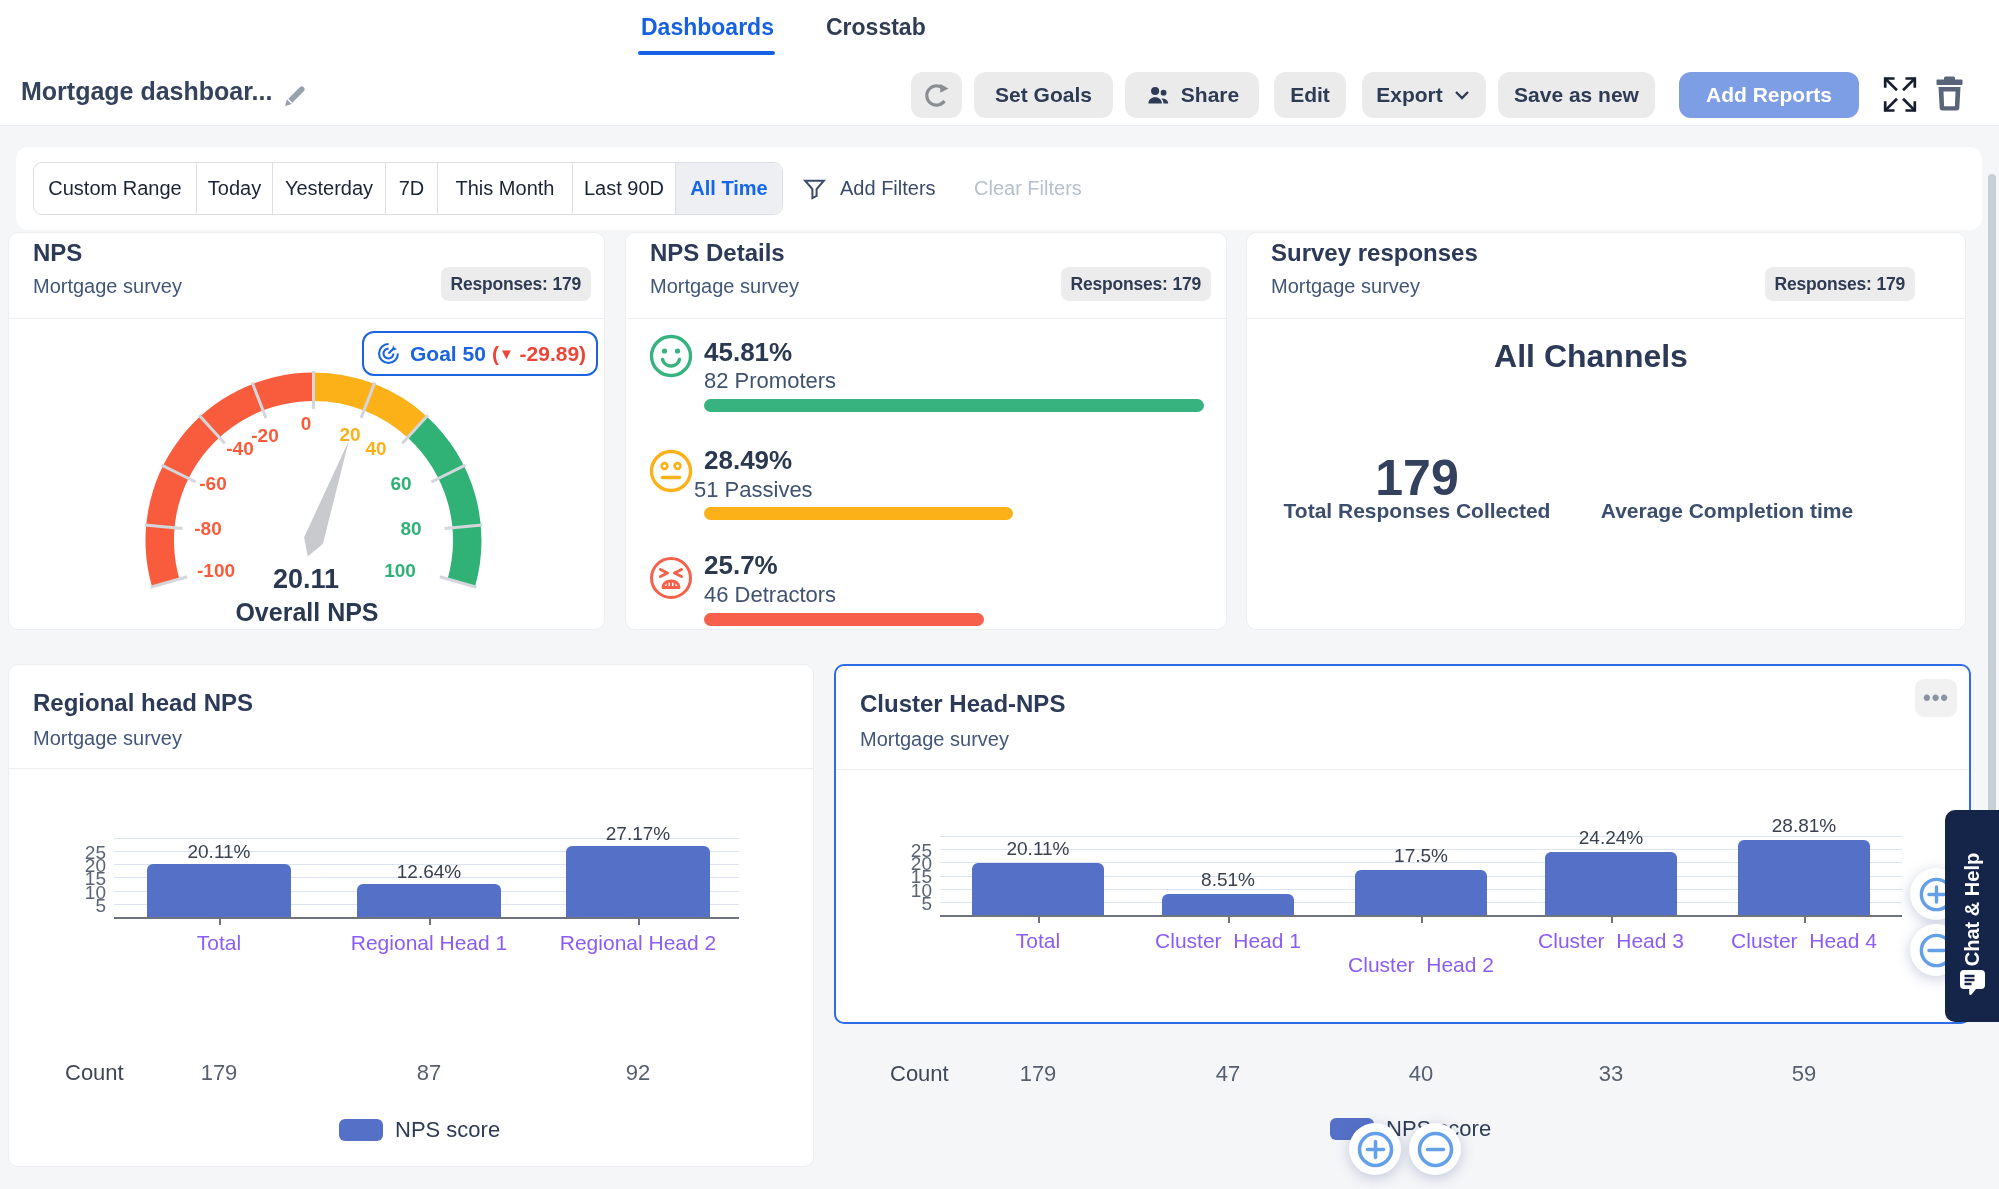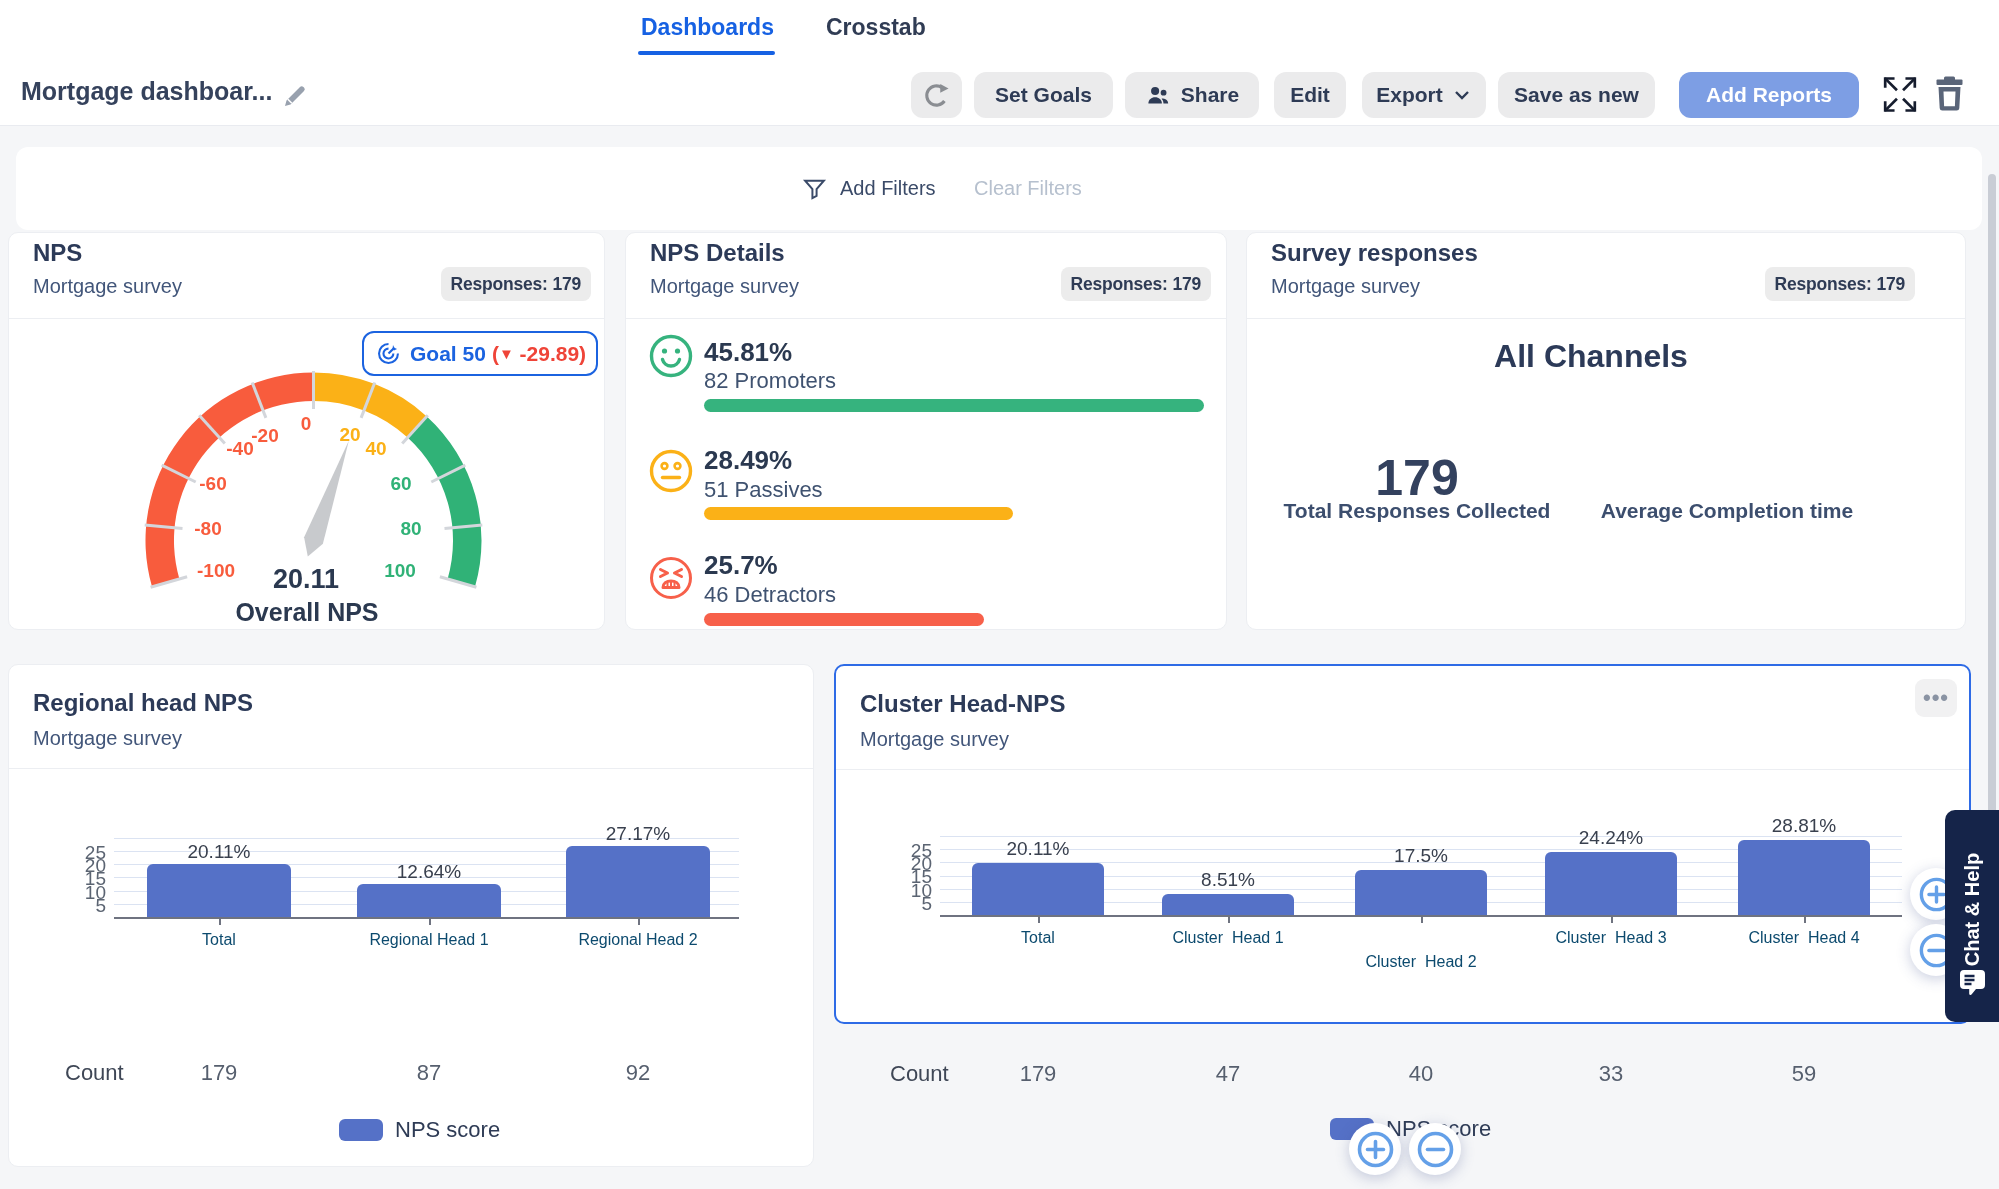--- a/index.html
+++ b/index.html
@@ -32,21 +32,21 @@
 #card1 { left:8px;   top:232px; width:597px; height:398px; }
 #card2 { left:625px; top:232px; width:602px; height:398px; }
 #card3 { left:1246px;top:232px; width:720px; height:398px; }
 #card4 { left:8px;   top:664px; width:806px; height:503px; }
 #card5 { left:834px; top:664px; width:1137px; height:360px; border:2px solid #2e6be6; }
 
 .bar { position:absolute; background:#5571c7; border-radius:6px 6px 0 0; }
 .gl { position:absolute; height:1px; background:#dbe3f2; }
 .axis { position:absolute; height:2px; background:#6f7380; }
 .vlab { position:absolute; font-size:19px; color:#39404e; transform:translateX(-50%); white-space:nowrap; }
-.xlab { position:absolute; font-size:16px; color:#0c4a6e; transform:translateX(-50%); white-space:nowrap;text-align:right; }
+.xlab { position:absolute; font-size:21px; color:#8b5cf6; transform:translateX(-50%); white-space:nowrap;text-align:right; }
 .ylab { position:absolute; font-size:19px; color:#5b6472; transform:translateX(-100%); line-height:1; }
 .tick { position:absolute; width:2px; height:6px; background:#6f7380; }
 .cnt { position:absolute; font-size:22px; color:#565f6e; transform:translateX(-50%); }
 .cntl { position:absolute; font-size:22px; color:#3f4756; }
 .lgd { position:absolute; display:flex; align-items:center; font-size:22px; color:#2e3b55; }
 .lgp { width:44px; height:22px; border-radius:6px; background:#5571c7; margin-right:12px; }
 
 .erow-pct { position:absolute; font-size:26px; font-weight:700; color:#2b3950; line-height:1; }
 .erow-sub { position:absolute; font-size:22px; color:#3f5270; line-height:1; }
 .hbar { position:absolute; height:13px; border-radius:7px; left:78px; }
@@ -105,20 +105,29 @@
       <path d="M31.2 33.9 L21 23.7"></path>
   </svg>
   <svg class="abs" style="left:1936px;top:17px" width="27" height="36" viewBox="0 0 27 36" fill="#5a6579">
     <rect x="8" y="0.5" width="11" height="6" rx="1.5"></rect>
     <rect x="0.5" y="3.5" width="26" height="5.5" rx="1"></rect>
     <path d="M2.5 11 h22 l-1.2 21.2 a2.6 2.6 0 0 1 -2.6 2.4 H6.3 a2.6 2.6 0 0 1 -2.6 -2.4 Z M7.5 15.5 l0.6 14.7 h10.8 l0.6 -14.7 Z" fill-rule="evenodd"></path>
   </svg>
 </div>
 
 <div id="fpanel">
+  <div id="seg">
+    <div class="seg" style="width:163px;">Custom Range</div>
+    <div class="seg" style="width:76px;">Today</div>
+    <div class="seg" style="width:113px;">Yesterday</div>
+    <div class="seg" style="width:52px;">7D</div>
+    <div class="seg" style="width:135px;">This Month</div>
+    <div class="seg" style="width:103px;">Last 90D</div>
+    <div class="seg segon" style="width:106px;">All Time</div>
+  </div>
   <svg class="abs" style="left:786px;top:29px" width="25" height="25" viewBox="0 0 24 24" fill="none" stroke="#3a4a68" stroke-width="1.9">
       <path d="M3 4.5 h18 L14 12.5 V19 l-4 2.2 V12.5 Z"></path>
     </svg>
   <div class="abs" style="left:824px;top:30px;font-size:20px;font-weight:500;color:#3a4a68;">Add Filters</div>
   <div class="abs" style="left:958px;top:30px;font-size:20px;color:#b6c0ce;">Clear Filters</div>
 </div>
 
 <div class="card" id="card1">
   <div class="ct">NPS</div>
   <div class="cs">Mortgage survey</div>
@@ -186,21 +195,21 @@
   <div class="erow-sub" style="left:78px;top:137px;">82 Promoters</div>
   <div class="hbar" style="top:166px;width:500px;background:#36b37e;"></div>
 
   <svg class="abs" style="left:23px;top:216px" width="44" height="44" viewBox="0 0 44 44" fill="none" stroke="#fbb117" stroke-width="3.4">
     <circle cx="22" cy="22" r="19.5"></circle>
     <circle cx="15.5" cy="17" r="2.9" stroke-width="2.6"></circle>
     <circle cx="28.5" cy="17" r="2.9" stroke-width="2.6"></circle>
     <path d="M13.5 28.5 h17" stroke-linecap="round"></path>
   </svg>
   <div class="erow-pct" style="left:78px;top:214px;">28.49%</div>
-  <div class="erow-sub" style="left:78px;top:246px;">51 Passives</div>
+  <div class="erow-sub" style="left:68px;top:246px;">51 Passives</div>
   <div class="hbar" style="top:274px;width:309px;background:#fbb117;"></div>
 
   <svg class="abs" style="left:23px;top:323px" width="44" height="44" viewBox="0 0 44 44" fill="none" stroke="#f7604a" stroke-width="3">
     <circle cx="22" cy="22" r="19.5"></circle>
     <path d="M11.5 13.5 l7 3.5 -7 3.5" stroke-linecap="round" stroke-linejoin="round"></path>
     <path d="M32.5 13.5 l-7 3.5 7 3.5" stroke-linecap="round" stroke-linejoin="round"></path>
     <path d="M14 31.5 c0-4 3.5-6.5 8-6.5 s8 2.5 8 6.5 Z" stroke-linejoin="round"></path>
     <path d="M18.5 25.8 v5.4 M22 25 v6.4 M25.5 25.8 v5.4" stroke-width="2"></path>
   </svg>
   <div class="erow-pct" style="left:78px;top:319px;">25.7%</div>

